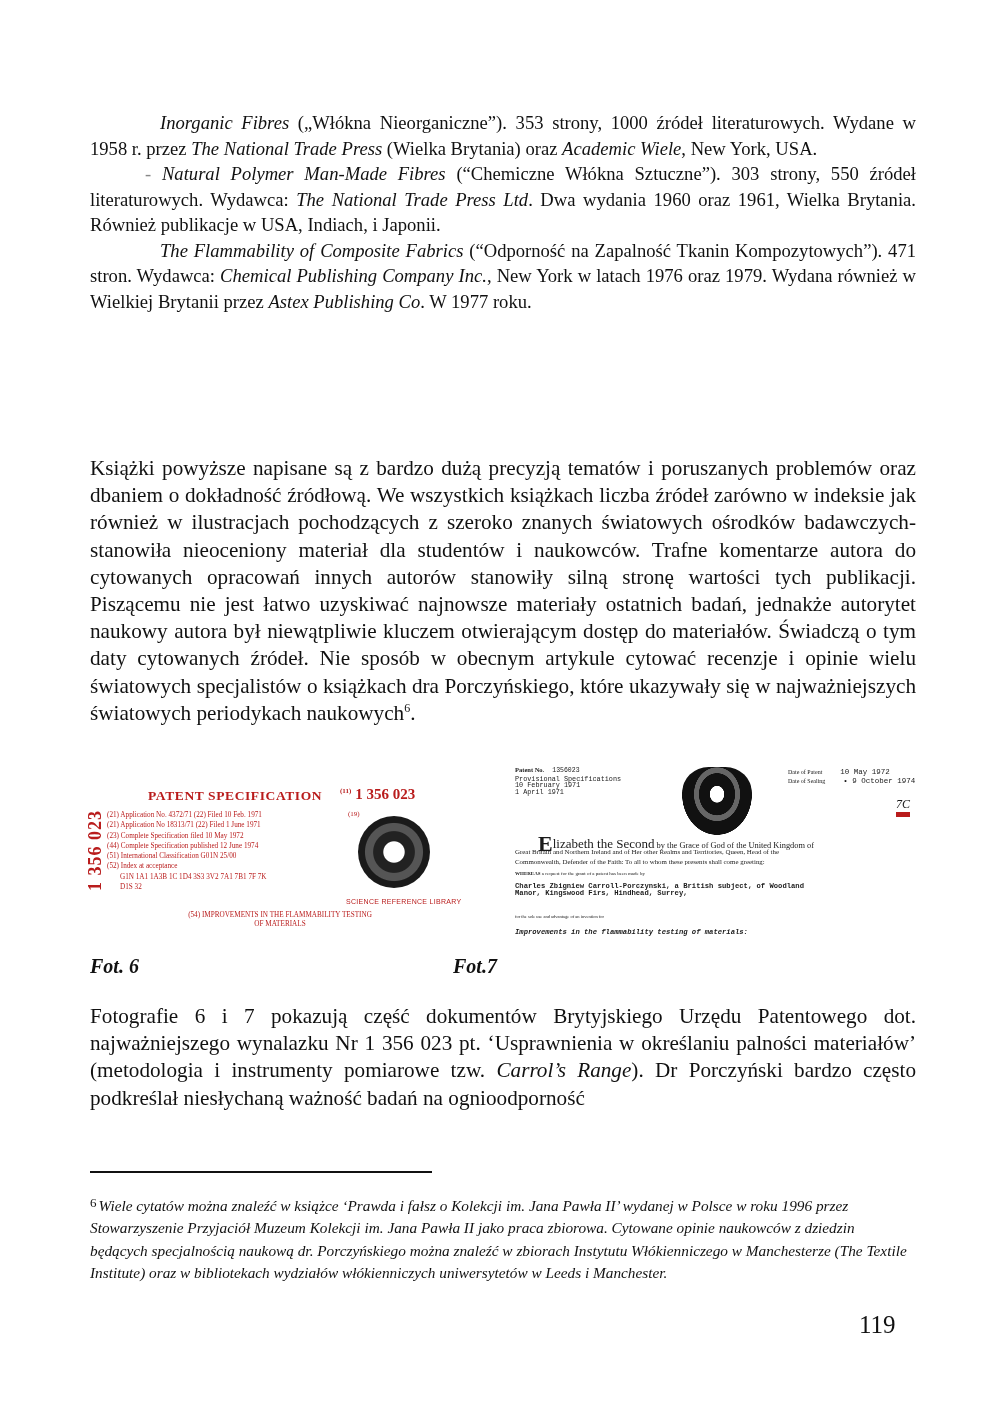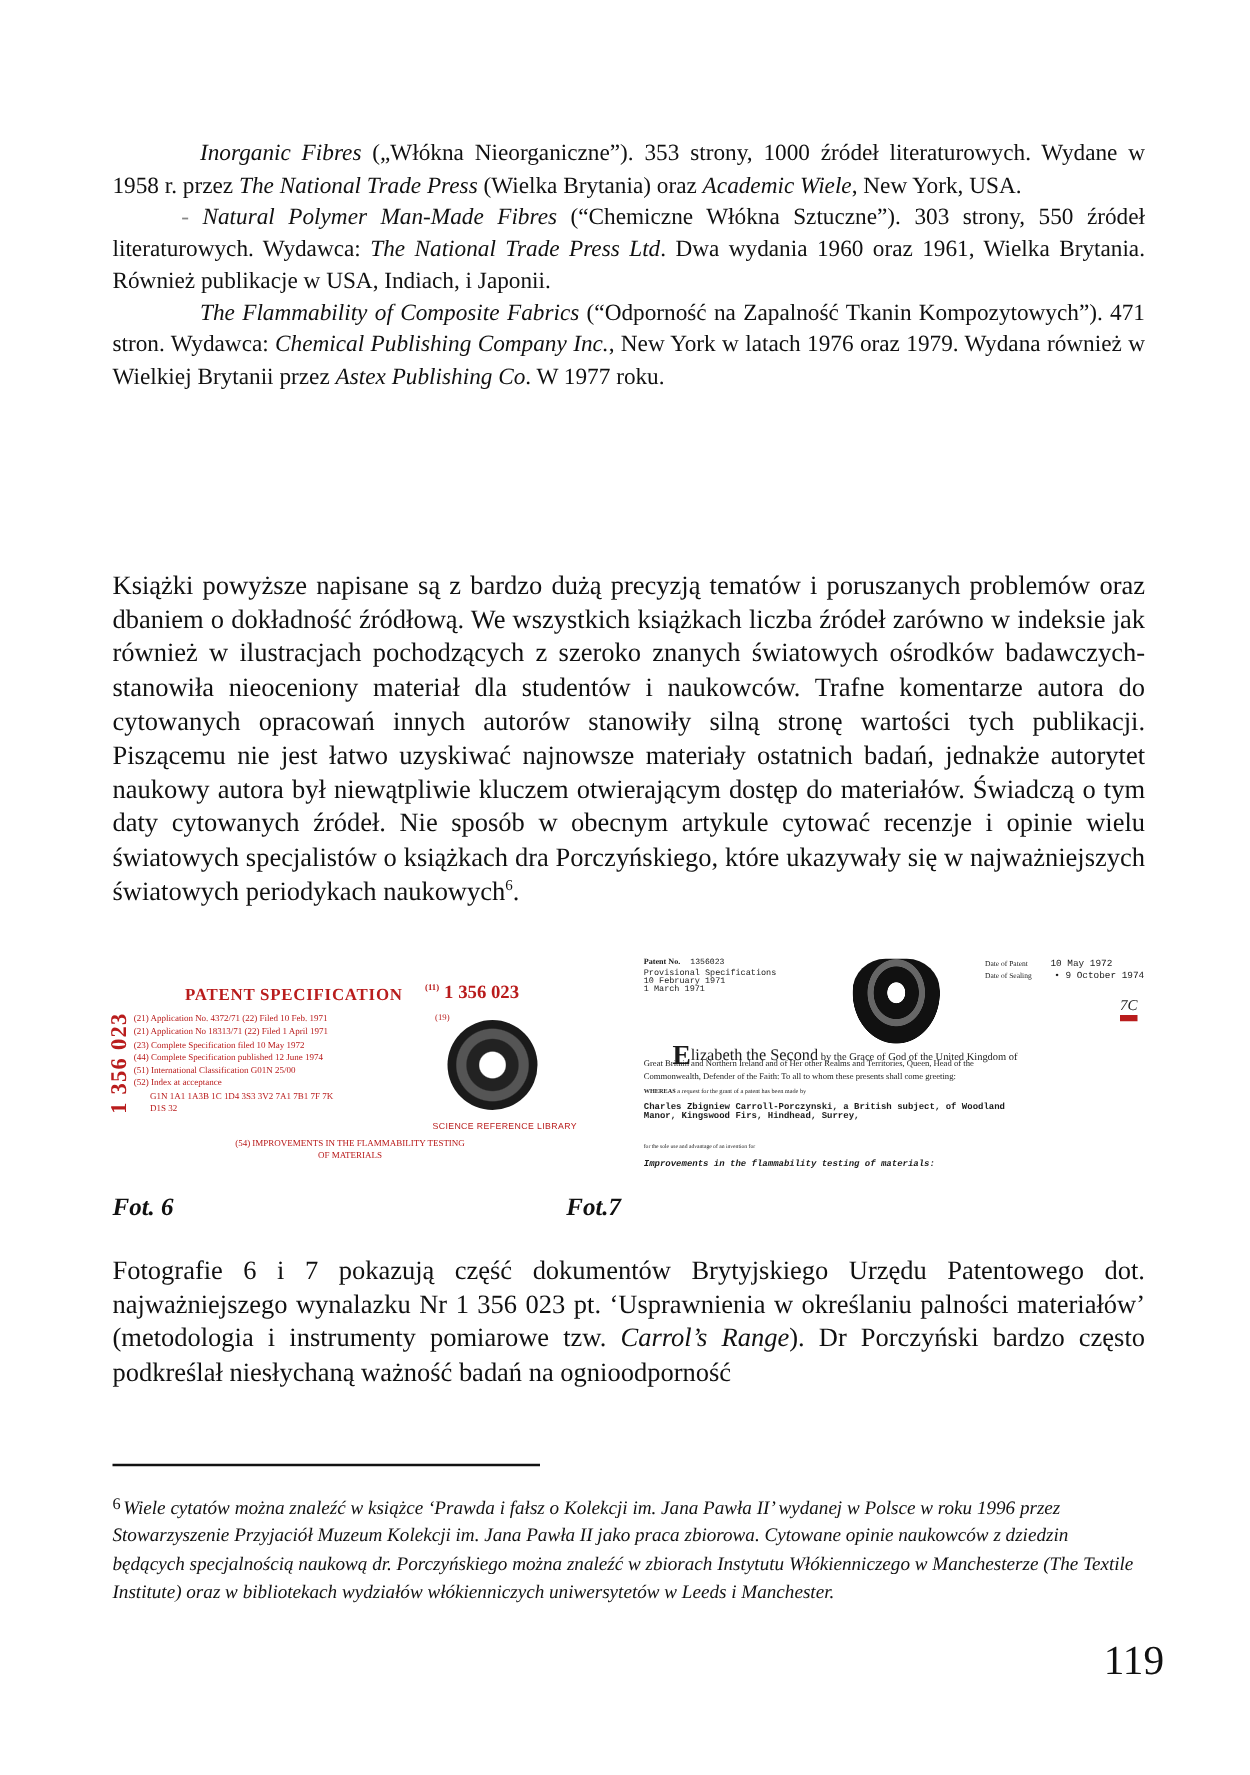--- a/index.html
+++ b/index.html
@@ -52,42 +52,42 @@
   .fotlabel { position: absolute; font-size: 20px; font-weight: bold; font-style: italic; }
   .fot6 { left: 90px; top: 955px; }
   .fot7 { left: 453px; top: 955px; }
 
   .body2 { position: absolute; left: 90px; top: 1003px; width: 826px; font-size: 21.2px; line-height: 27.2px; text-align: justify; }
 
   .fnrule { position: absolute; left: 90px; top: 1171px; width: 342px; height: 1.5px; background: #111; }
   .footnote { position: absolute; left: 90px; top: 1192px; width: 826px; font-size: 15.3px; line-height: 22.4px; font-style: italic; text-align: left; }
   .footnote sup { font-style: normal; font-size: 13px; vertical-align: 4px; margin-right: 2px; }
 
-  .pageno { position: absolute; left: 859px; top: 1311px; font-size: 33px; margin-left: 24px; }
+  .pageno { position: absolute; left: 859px; top: 1311px; font-size: 25px; }
 </style>
 </head>
 <body>
 
 <div class="page">
 
   <div class="refs">
     <p><i>Inorganic Fibres</i><span> („Włókna Nieorganiczne”). 353 strony, 1000 źródeł literaturowych. Wydane w 1958 r. przez </span><i>The National Trade Press</i><span> (Wielka Brytania) oraz </span><i>Academic Wiele</i><span>, New York, USA.</span></p>
     <p class="dash"><span style="color:#888">- </span><i>Natural Polymer Man-Made Fibres</i><span> (“Chemiczne Włókna Sztuczne”). 303 strony, 550 źródeł literaturowych. Wydawca: </span><i>The National Trade Press Ltd</i><span>. Dwa wydania 1960 oraz 1961, Wielka Brytania. Również publikacje w USA, Indiach, i Japonii.</span></p>
     <p><i>The Flammability of Composite Fabrics</i><span> (“Odporność na Zapalność Tkanin Kompozytowych”). 471 stron. Wydawca: </span><i>Chemical Publishing Company Inc.</i><span>, New York w latach 1976 oraz 1979. Wydana również w Wielkiej Brytanii przez </span><i>Astex Publishing Co</i><span>. W 1977 roku.</span></p>
   </div>
 
   <p class="body1"><span>Książki powyższe napisane są z bardzo dużą precyzją tematów i poruszanych problemów oraz dbaniem o dokładność źródłową. We wszystkich książkach liczba źródeł zarówno w indeksie jak również w ilustracjach pochodzących z szeroko znanych światowych ośrodków badawczych-stanowiła nieoceniony materiał dla studentów i naukowców. Trafne komentarze autora do cytowanych opracowań innych autorów stanowiły silną stronę wartości tych publikacji. Piszącemu nie jest łatwo uzyskiwać najnowsze materiały ostatnich badań, jednakże autorytet naukowy autora był niewątpliwie kluczem otwierającym dostęp do materiałów. Świadczą o tym daty cytowanych źródeł.  Nie sposób w obecnym artykule cytować recenzje i opinie wielu światowych specjalistów o książkach dra Porczyńskiego, które ukazywały się w najważniejszych światowych periodykach naukowych</span><sup>6</sup><span>.</span></p>
 
   <div class="fig6">
     <div class="title">PATENT SPECIFICATION</div>
     <div class="num"><small>(11)</small><span>1 356 023</span></div>
     <div class="vert">1 356 023</div>
     <div class="lines">
       <div>(21) Application No. 4372/71      (22) Filed 10 Feb. 1971</div>
-      <div>(21) Application No 18313/71      (22) Filed 1 April 1971</div>
+      <div>(21) Application No 18313/71      (22) Filed 1 June 1971</div>
       <div>(23) Complete Specification filed 10 May 1972</div>
       <div>(44) Complete Specification published 12 June 1974</div>
       <div>(51) International Classification G01N 25/00</div>
       <div>(52) Index at acceptance</div>
       <div class="ind">G1N  1A1 1A3B 1C 1D4 3S3 3V2 7A1 7B1 7F 7K</div>
       <div class="ind">D1S  32</div>
     </div>
     <div class="seal-num">(19)</div>
     <div class="seal"></div>
     <div class="lib">SCIENCE REFERENCE LIBRARY</div>
@@ -95,21 +95,21 @@
       <div>(54) IMPROVEMENTS IN THE FLAMMABILITY TESTING</div>
       <div>OF MATERIALS</div>
     </div>
   </div>
 
   <div class="fig7">
     <div class="pno"><b>Patent No.</b><span class="mono">1356023</span></div>
     <div class="prov mono">
       <div>Provisional Specifications</div>
       <div>10 February 1971</div>
-      <div>1 March 1971</div>
+      <div>1 April 1971</div>
     </div>
     <div class="crest"></div>
     <div class="dates">
       <div><span>Date of Patent</span><span class="mono">10 May 1972</span></div>
       <div><span>Date of Sealing</span><span class="mono">• 9  October  1974</span></div>
     </div>
     <div class="handnote">7C</div>
     <div class="eliz"><span class="E">E</span><span class="big">lizabeth the Second</span><span> by the Grace of God of the United Kingdom of</span></div>
     <div class="gb">
       <div>Great Britain and Northern Ireland and of Her other Realms and Territories, Queen, Head of the</div>

